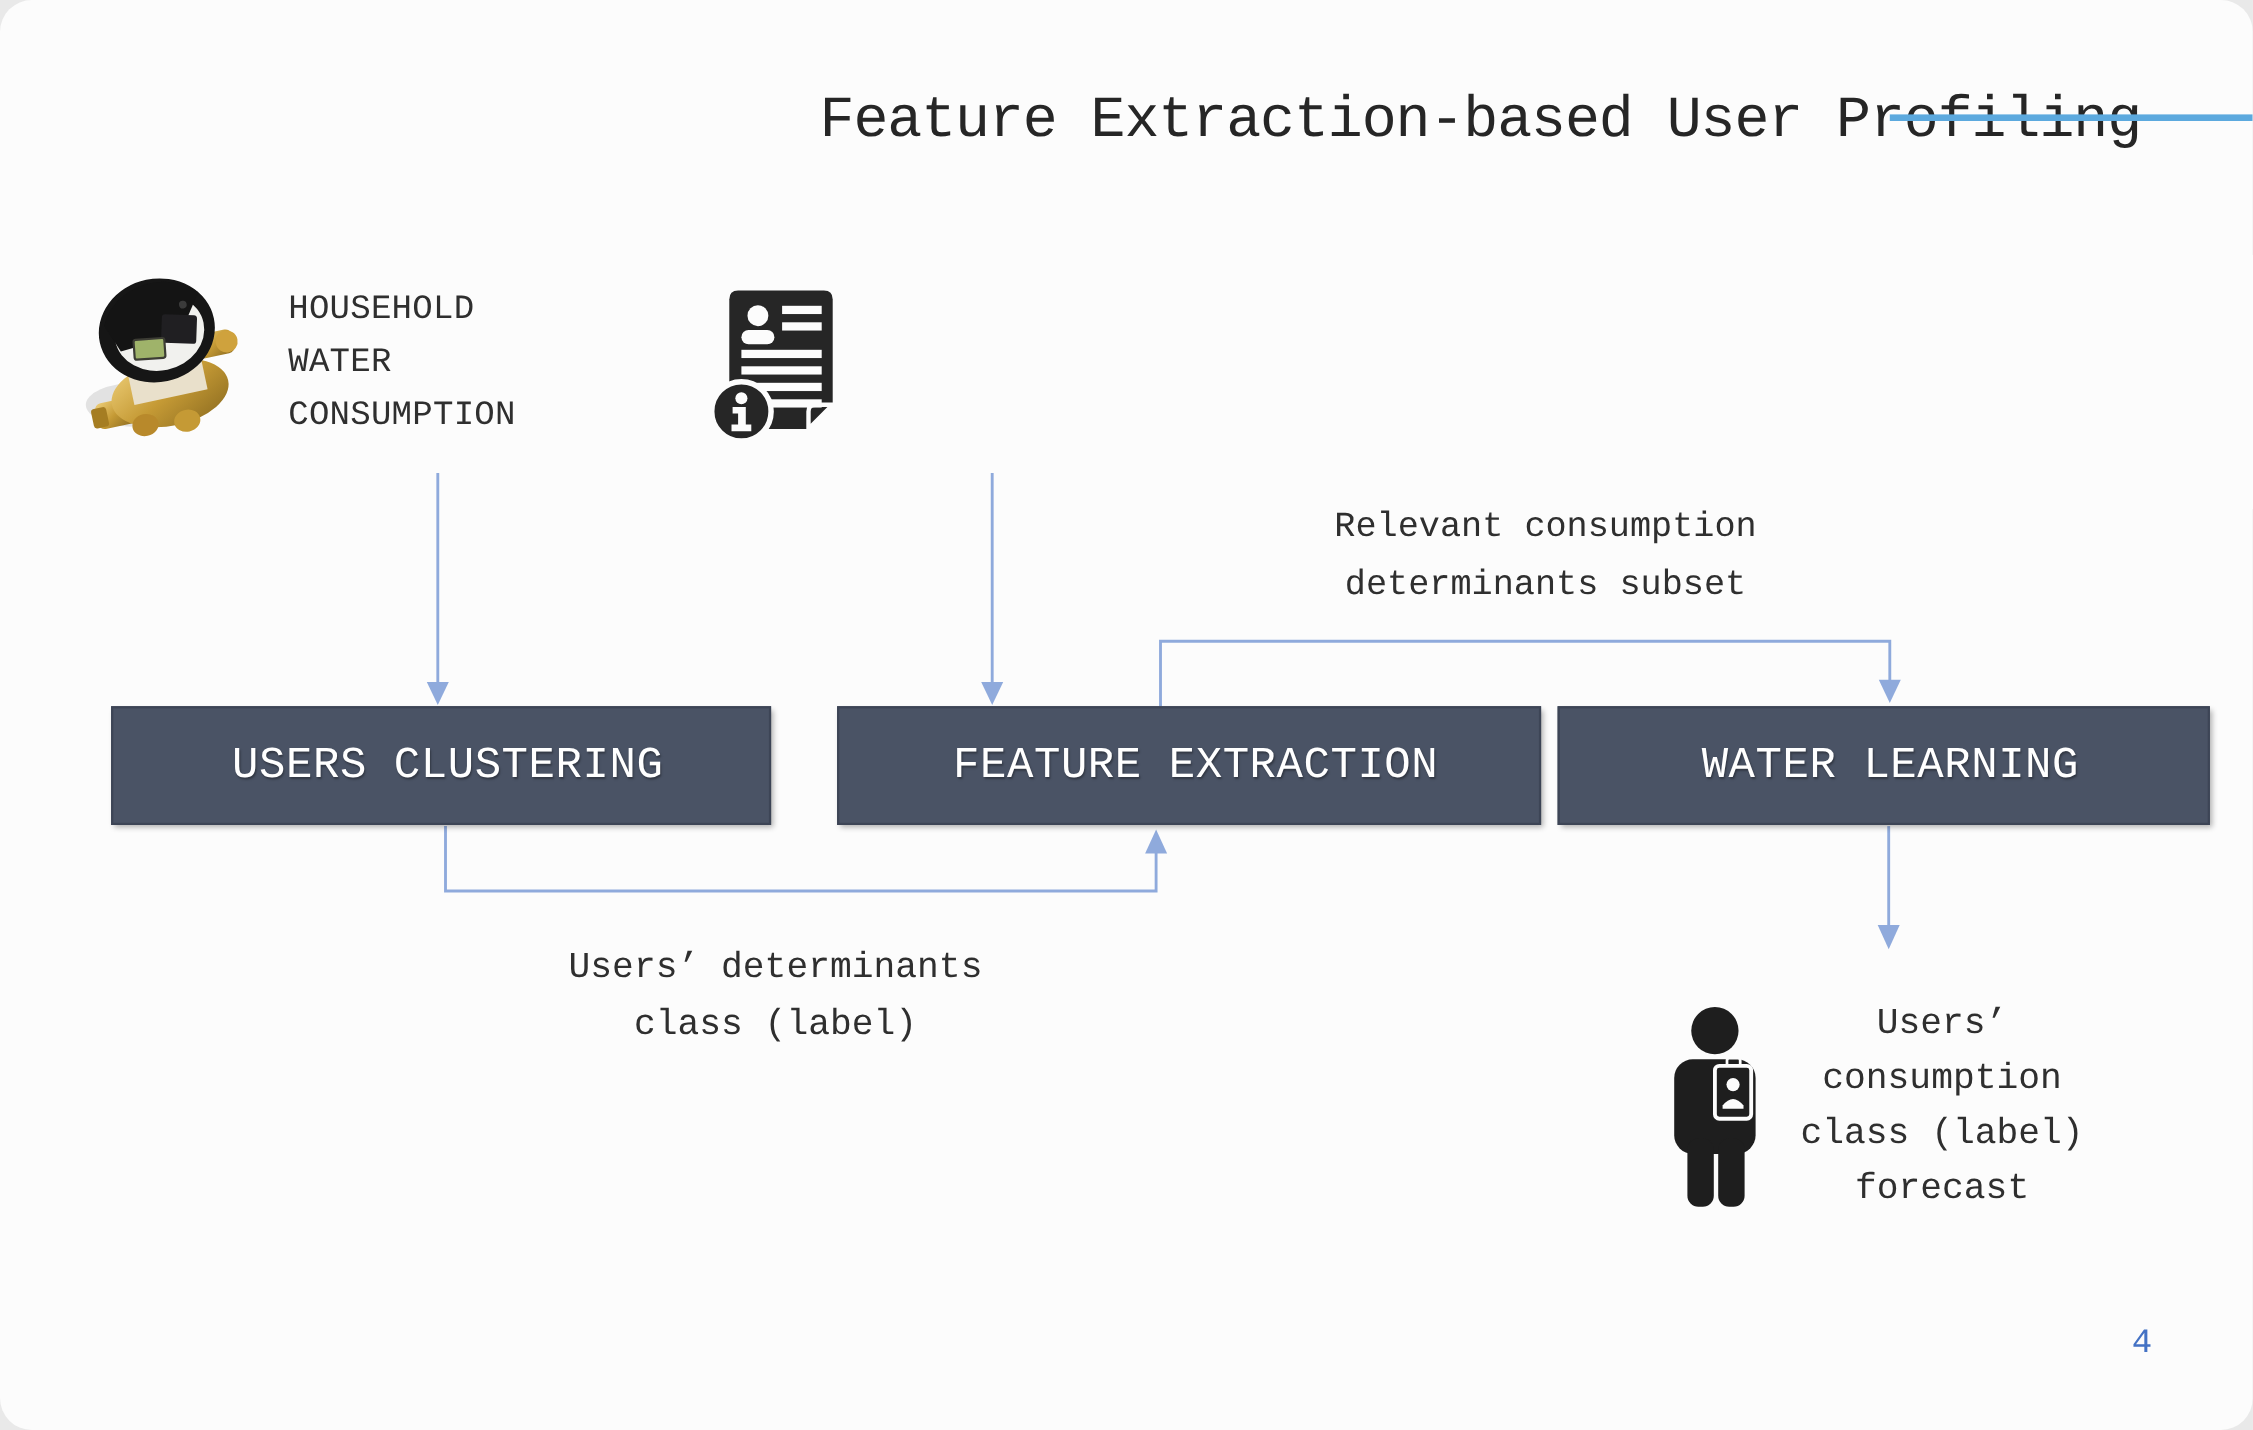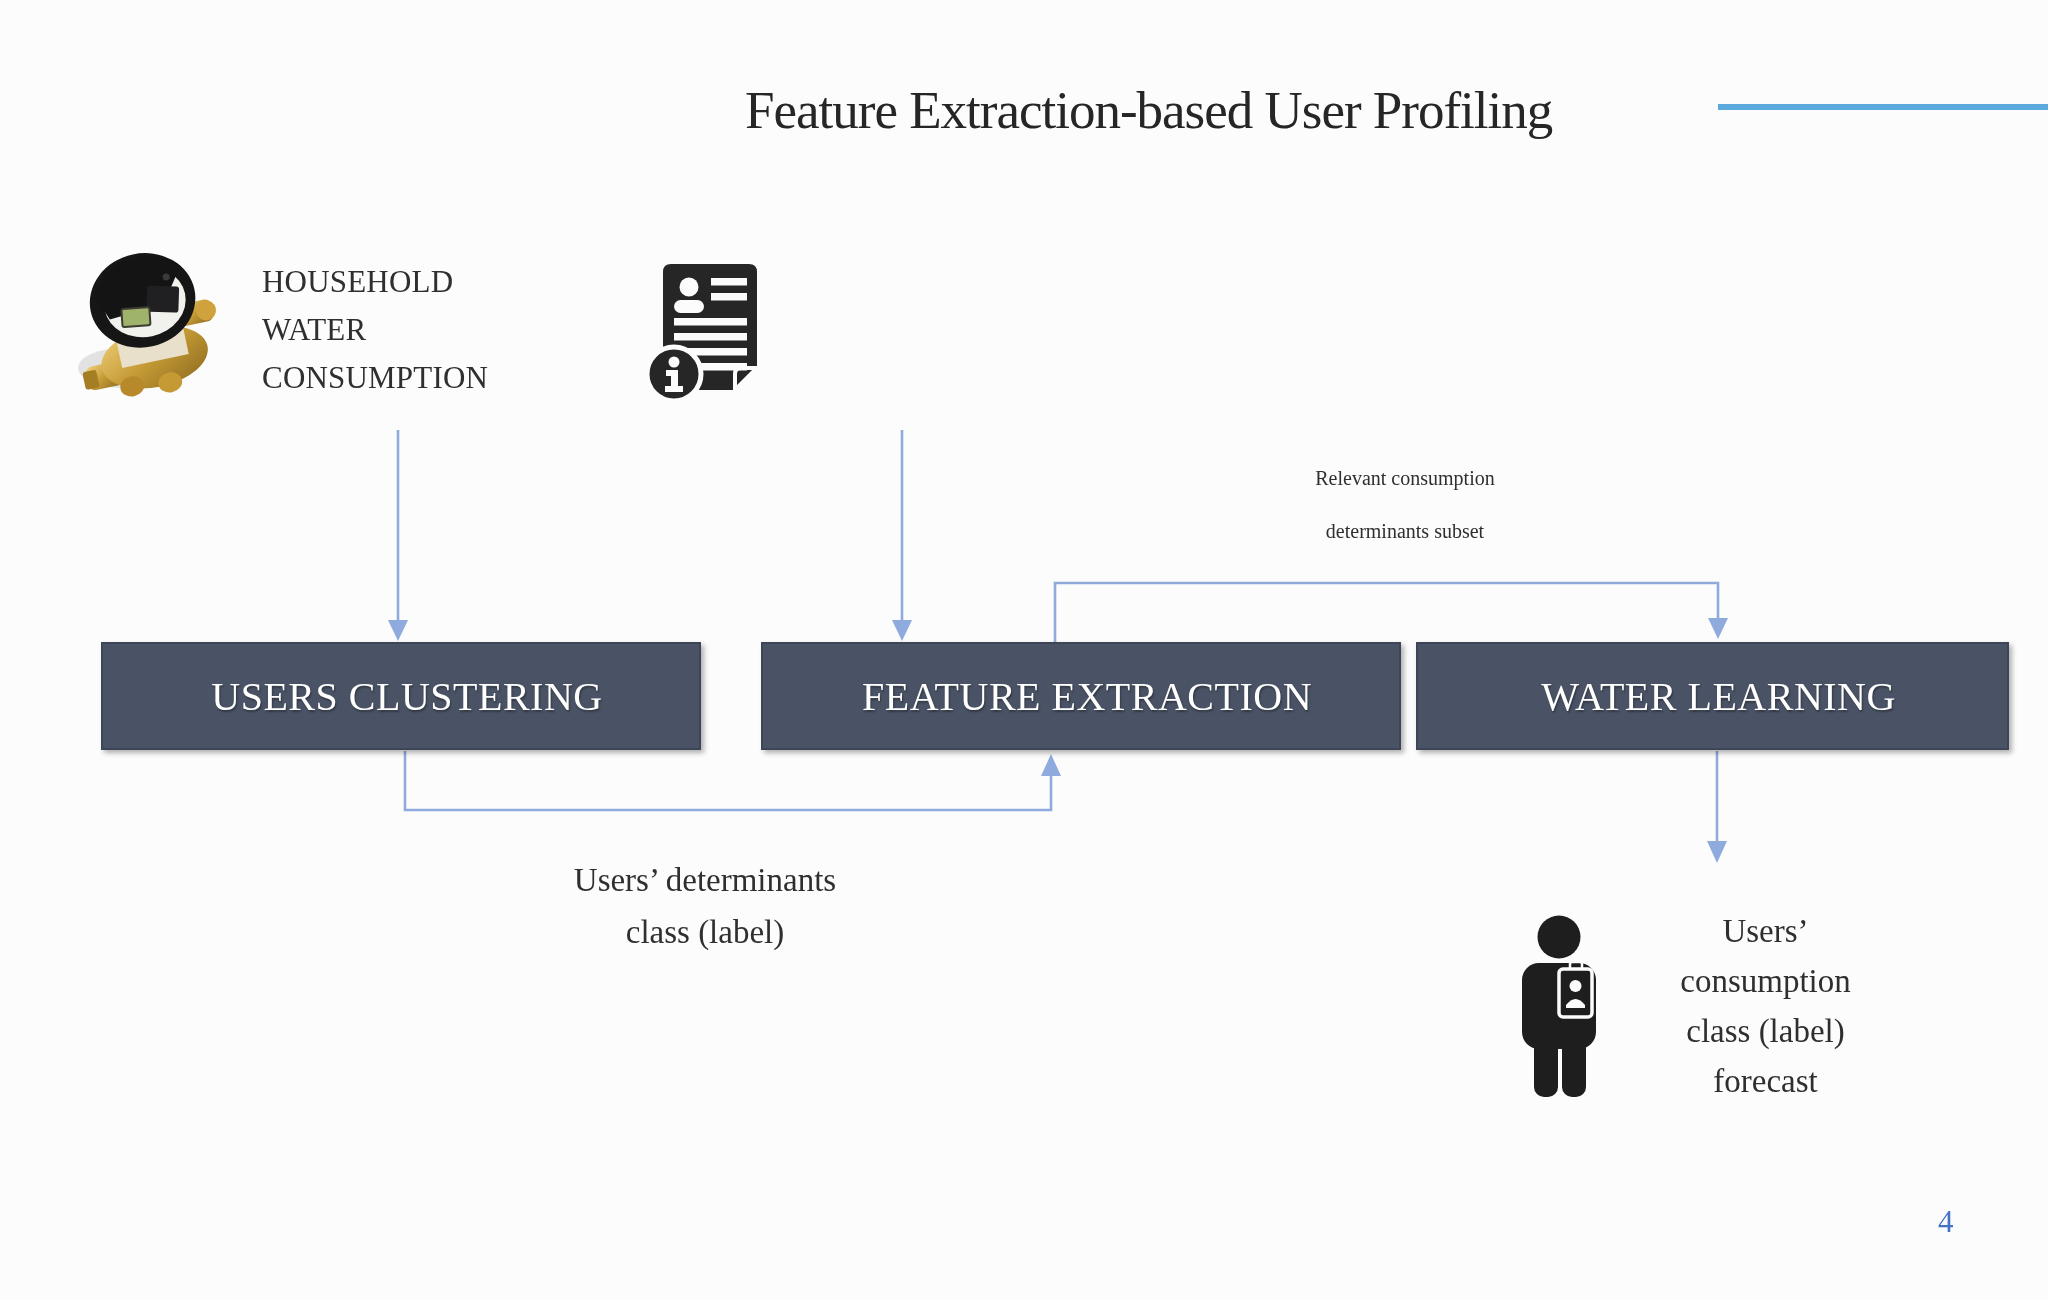--- a/index.html
+++ b/index.html
@@ -1,21 +1,22 @@
 <!DOCTYPE html>
 <html style="--background: #FCFCFC; --title-text: #262626; --text: #2F2F2F; --accent-line: #5CA9DE; --box-fill: #4A5365; --box-border: #3D4556; --box-text: #FFFFFF; --connector: #8FAADC; --page-number: #4472C4; --icon-black: #262626;"><head>
 <meta charset="utf-8">
 <style>
   html,body{margin:0;padding:0;background:#e9e9e9;}
   .slide{
     position:relative;
     width:2048px;height:1300px;
     background:var(--background,#fcfcfc);
     overflow:hidden;
-    font-family:Liberation Serif, serif;
+    font-family:Liberation Mono, monospace;
+    border-radius:29px;
   }
   .title{
     position:absolute;left:745px;top:80px;
     font-size:53px;letter-spacing:-1px;
     color:var(--title-text,#262626);
     white-space:nowrap;
   }
   .accent-line{
     position:absolute;left:1718px;top:104px;
     width:330px;height:6px;
@@ -28,21 +29,21 @@
     letter-spacing:0.2px;
   }
   .src-label span{display:block;}
   .label-water{left:262px;top:258px;width:380px;}
   .label-psycho{left:800px;top:254px;width:440px;}
   .note{
     position:absolute;text-align:center;
     color:var(--text,#2f2f2f);
   }
   .note span{display:block;}
-  .note-relevant{left:1105px;top:452px;width:600px;font-size:20px;line-height:53px;}
+  .note-relevant{left:1105px;top:452px;width:600px;font-size:32px;line-height:53px;}
   .note-users-class{left:430px;top:854px;width:550px;font-size:33px;line-height:52px;}
   .note-forecast{left:1613px;top:906px;width:305px;font-size:33px;line-height:50px;}
   .pbox{
     position:absolute;top:642px;height:108px;
     background:var(--box-fill,#4A5365);
     border:2px solid var(--box-border,#3D4556);
     box-sizing:border-box;
     box-shadow:3px 3px 5px rgba(0,0,0,0.30);
     display:flex;align-items:center;justify-content:center;
     color:var(--box-text,#ffffff);

